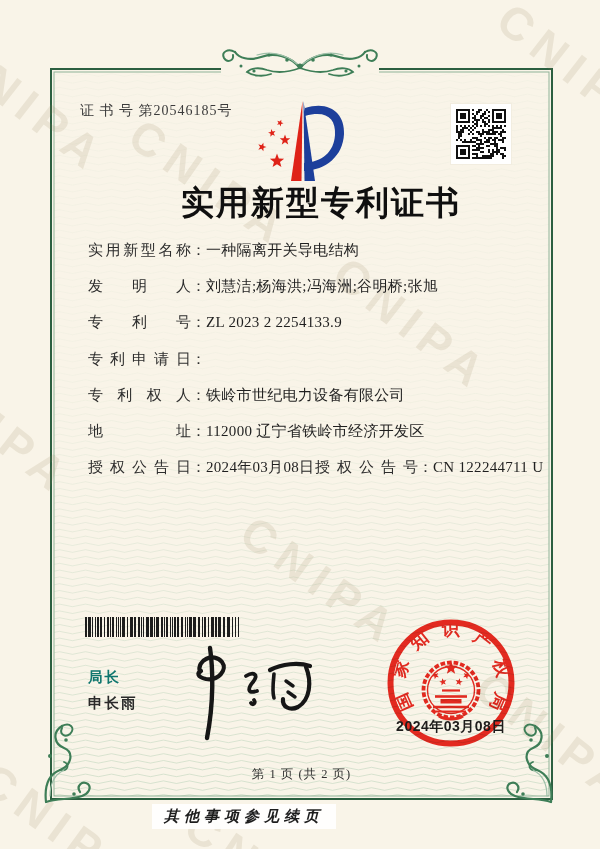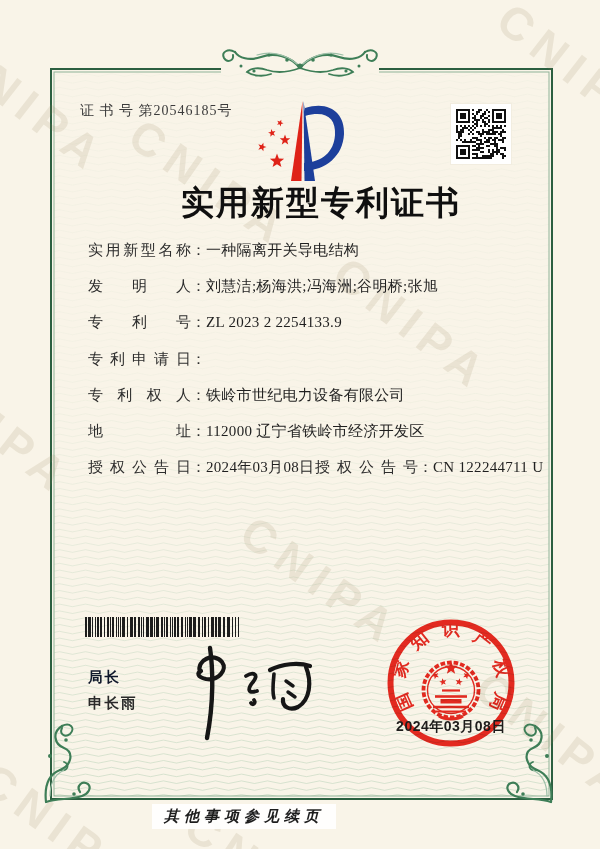--- a/index.html
+++ b/index.html
@@ -42,21 +42,21 @@
   
   .bodytext{ position:absolute; left:77px; top:487px; width:449px; }
   .bodytext p{
     margin:0; text-indent:2.2em; font-size:13.3px; line-height:21.8px;
     font-style:italic; font-weight:500; letter-spacing:0.2px;
     text-align:justify; color:#1e1e1e;
   }
   
   .barcode{ position:absolute; left:85px; top:617px; height:20px; display:flex; align-items:stretch; }
   .barcode div{ background:#1d1d1d; }
-  .director-label{ position:absolute; left:88px; top:668px; font-family:"Liberation Sans",sans-serif; font-size:14.5px; font-weight:bold; letter-spacing:2px; color:#0f172a;}
+  .director-label{ position:absolute; left:88px; top:668px; font-family:"Liberation Sans",sans-serif; font-size:14.5px; font-weight:bold; letter-spacing:2px; color:#0f766e;}
   .director-name { position:absolute; left:88px; top:694px; font-family:"Liberation Sans",sans-serif; font-size:14.5px; font-weight:bold; letter-spacing:2px; color:#2a2a2a;}
   .signature{ position:absolute; left:170px; top:634px; }
   .seal{ position:absolute; left:383px; top:615px; mix-blend-mode:multiply; opacity:.96;}
   .page-note{ position:absolute; left:50px; top:766px; width:503px; text-align:center; font-size:12.5px; color:#2f2f2f; letter-spacing:1px;}
   .cont-note-wrap{ position:absolute; left:0; top:804px; width:488px; text-align:center; }
   .cont-note{
     display:inline-block; background:rgba(255,255,255,0.9); padding:3px 12px;
     font-style:italic; font-weight:600; font-size:15px; letter-spacing:5px; color:#1d1d1d;
   }
   
@@ -603,20 +603,21 @@
       <path d="M59,75.5 H77" fill="none" stroke-width="2.2"></path>
       <path d="M52,81.5 H84" fill="none" stroke-width="2.6"></path>
       <rect x="57.5" y="84" width="21" height="4.5" stroke="none"></rect>
       <path d="M50,92 H86" fill="none" stroke-width="2.4"></path>
       <path d="M53,96.5 H83" fill="none" stroke-width="2"></path>
       <path d="M56,101 C62,105 74,105 80,101" fill="none" stroke-width="3"></path>
     </g>
     <text x="68" y="116" text-anchor="middle" font-family="Liberation Sans, sans-serif" font-size="14" font-weight="bold" fill="#141414" letter-spacing="0.5">2024年03月08日</text>
   </svg>
 
+  <div class="page-note">第 1 页 (共 2 页)</div>
   <div class="cont-note-wrap">
     <span class="cont-note">其他事项参见续页</span>
   </div>
 
   <svg class="orn-top" width="174" height="40" viewBox="0 0 174 40">
     <rect x="8" y="18" width="158" height="9" fill="#f9f4e8"></rect>
     <g id="topHalf">
       <path class="green" stroke-width="2.2" d="M87,22 C97,10 112,6 126,11 C138,15 148,12 152,6"></path>
       <path class="green" stroke-width="2" d="M152,6 C159,2 166,6 163,12 C160,17 153,15 154,9"></path>
       <path class="green" stroke-width="1.8" d="M87,22 C98,26 108,28 120,24 C128,21 136,22 140,26 C134,30 124,31 116,28"></path>

